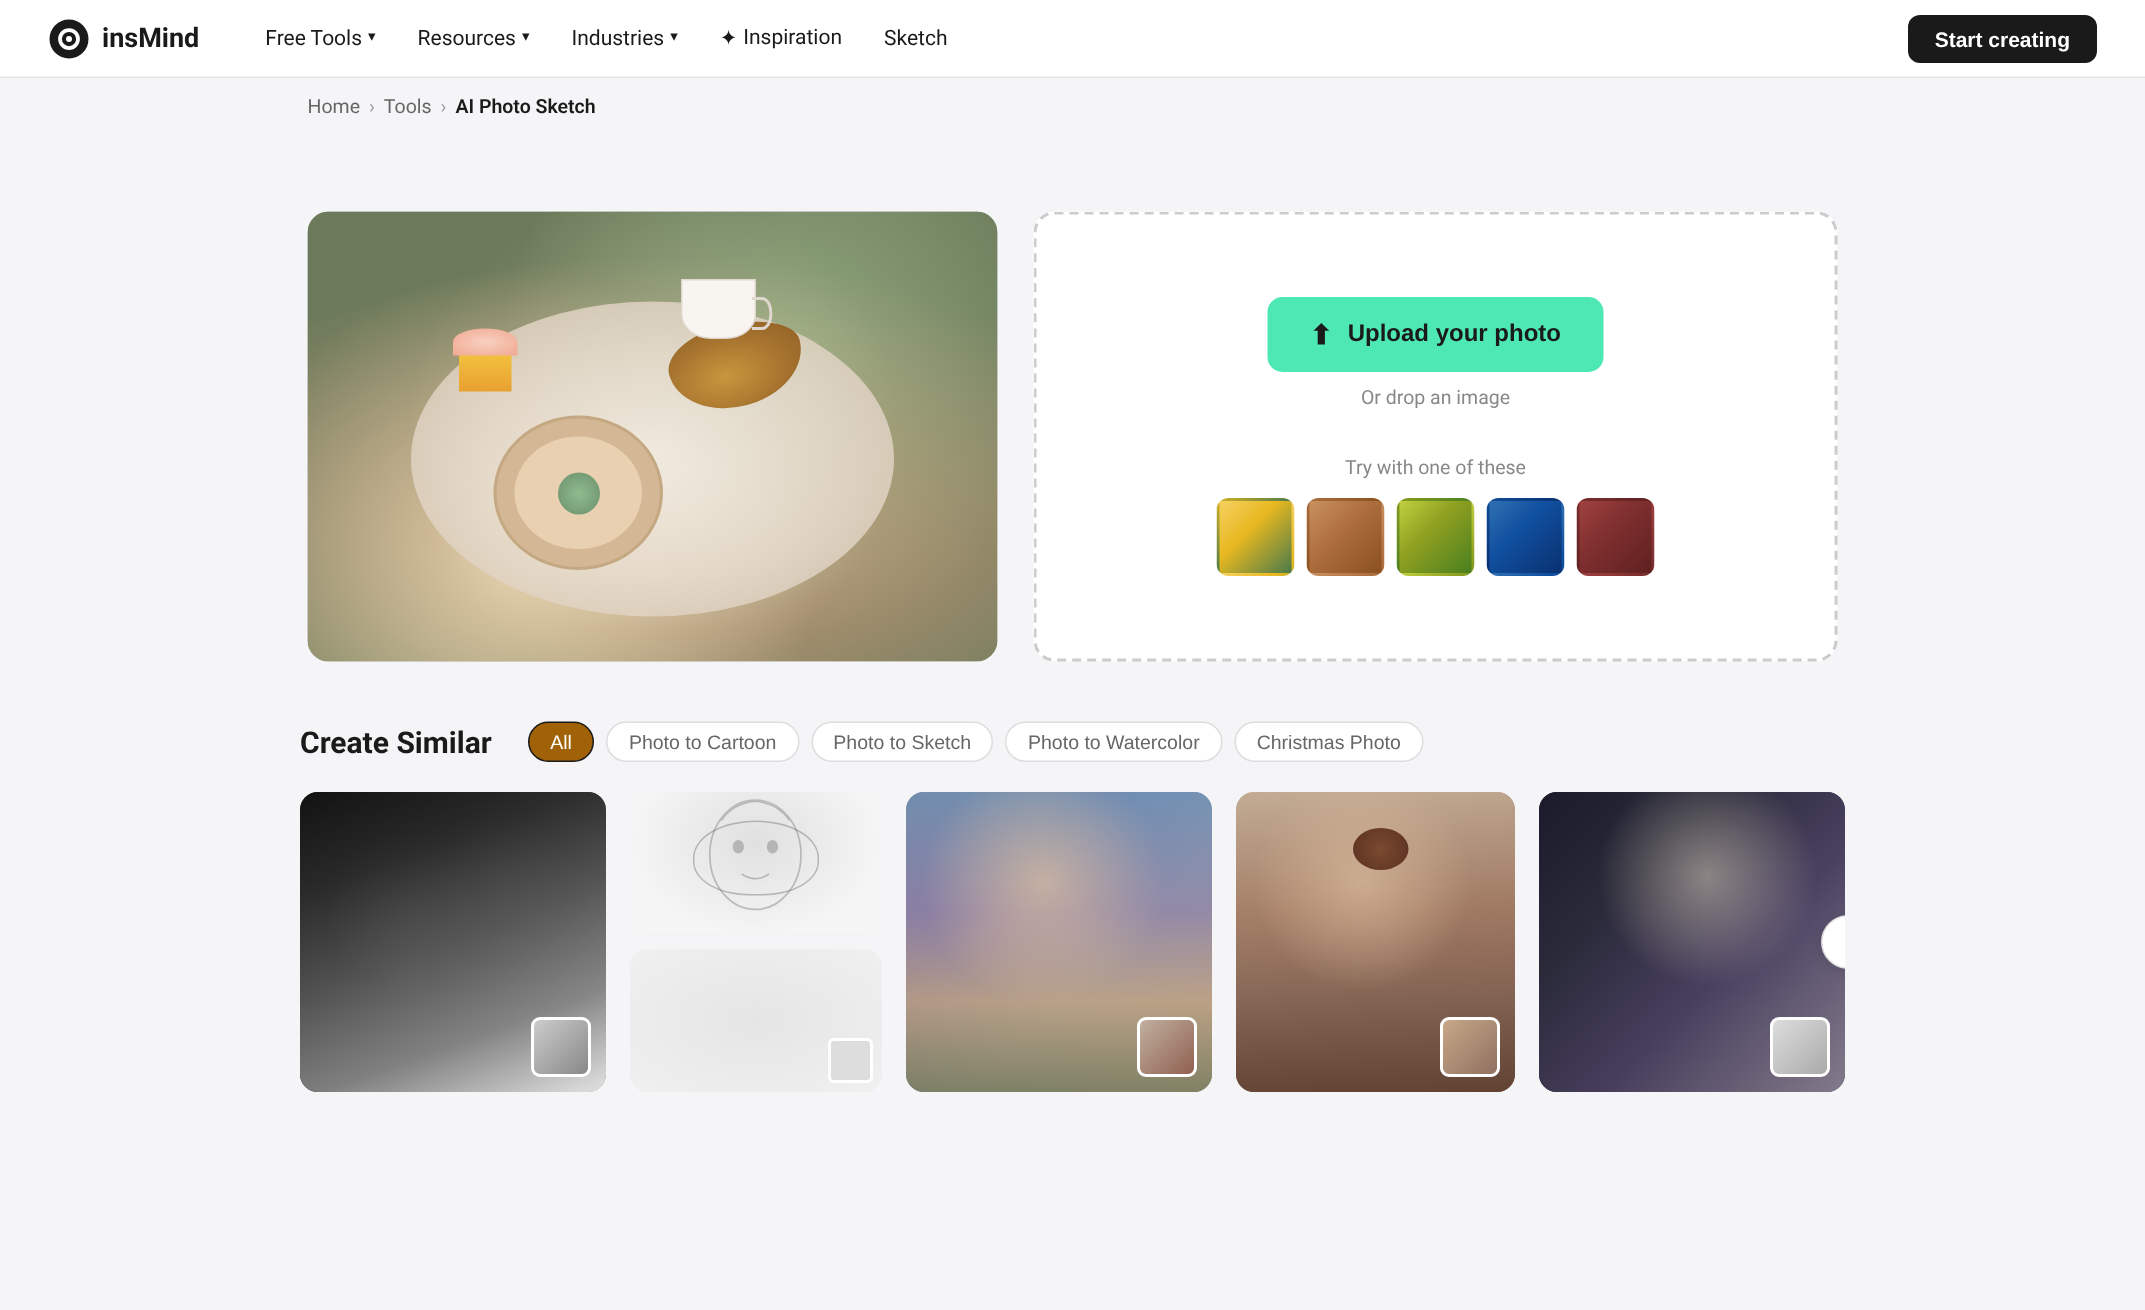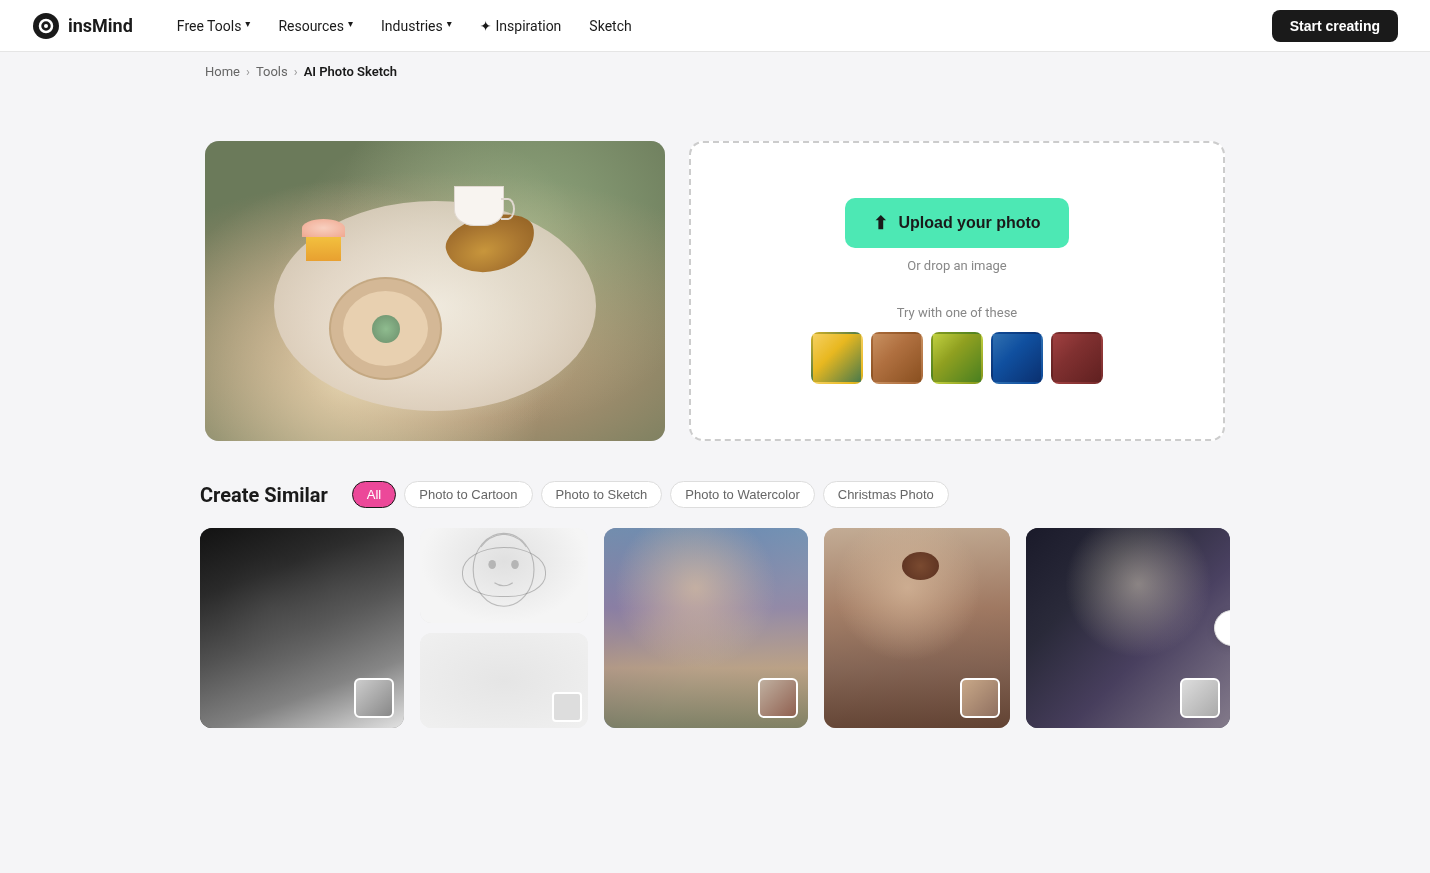--- a/index.html
+++ b/index.html
@@ -291,21 +291,21 @@
     .filter-btn {
       padding: 5px 14px;
       border-radius: 20px;
       border: 1px solid #ddd;
       background: #fff;
       font-size: 13px;
       cursor: pointer;
       color: #666;
     }
     .filter-btn.active {
-      background: #ec4899;
+      background: #a16207;
       color: #fff;
       border-color: #1a1a1a;
     }
     .gallery-grid {
       display: flex;
       gap: 16px;
       position: relative;
       overflow: hidden;
     }
     .gallery-card {

